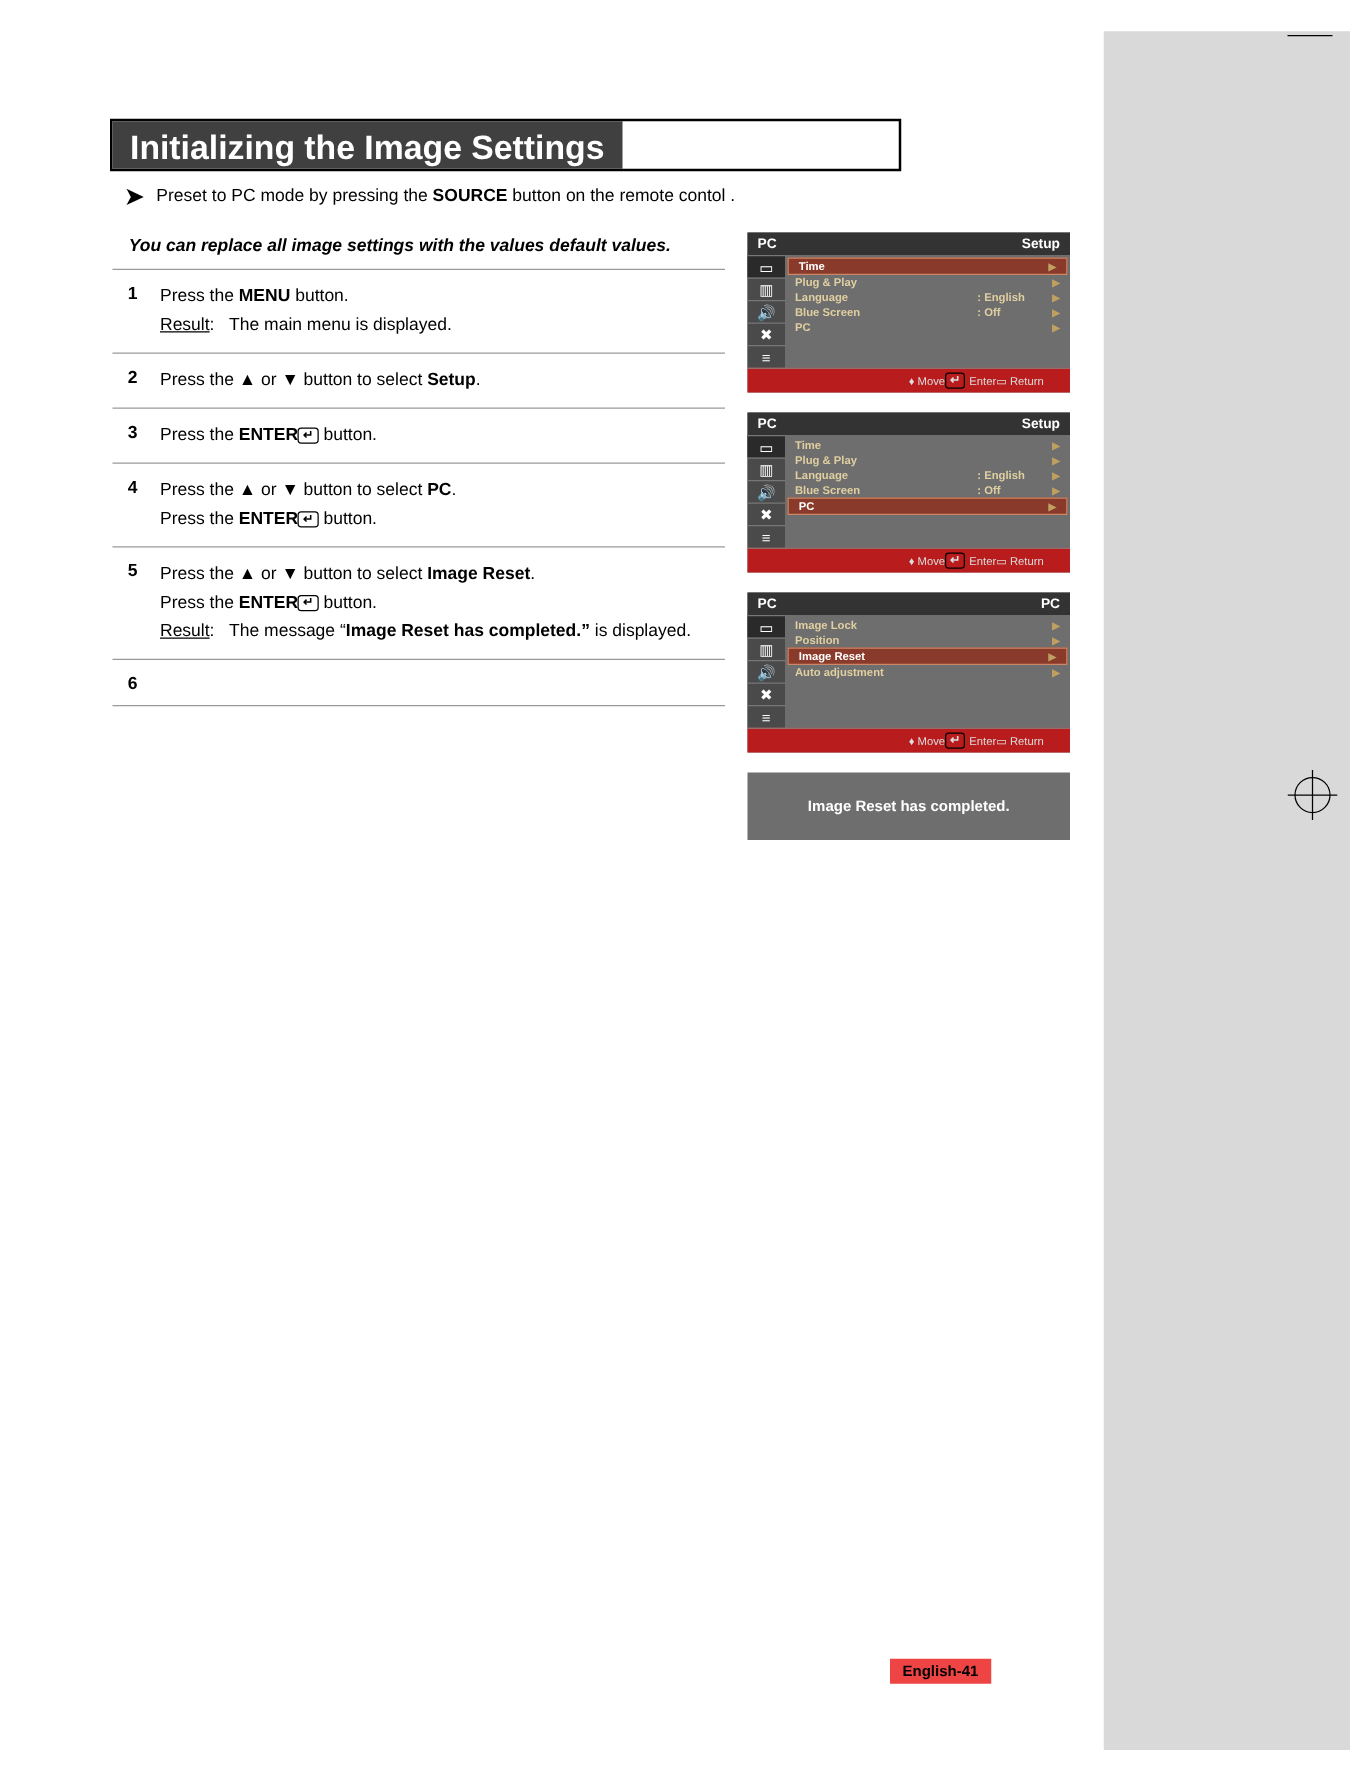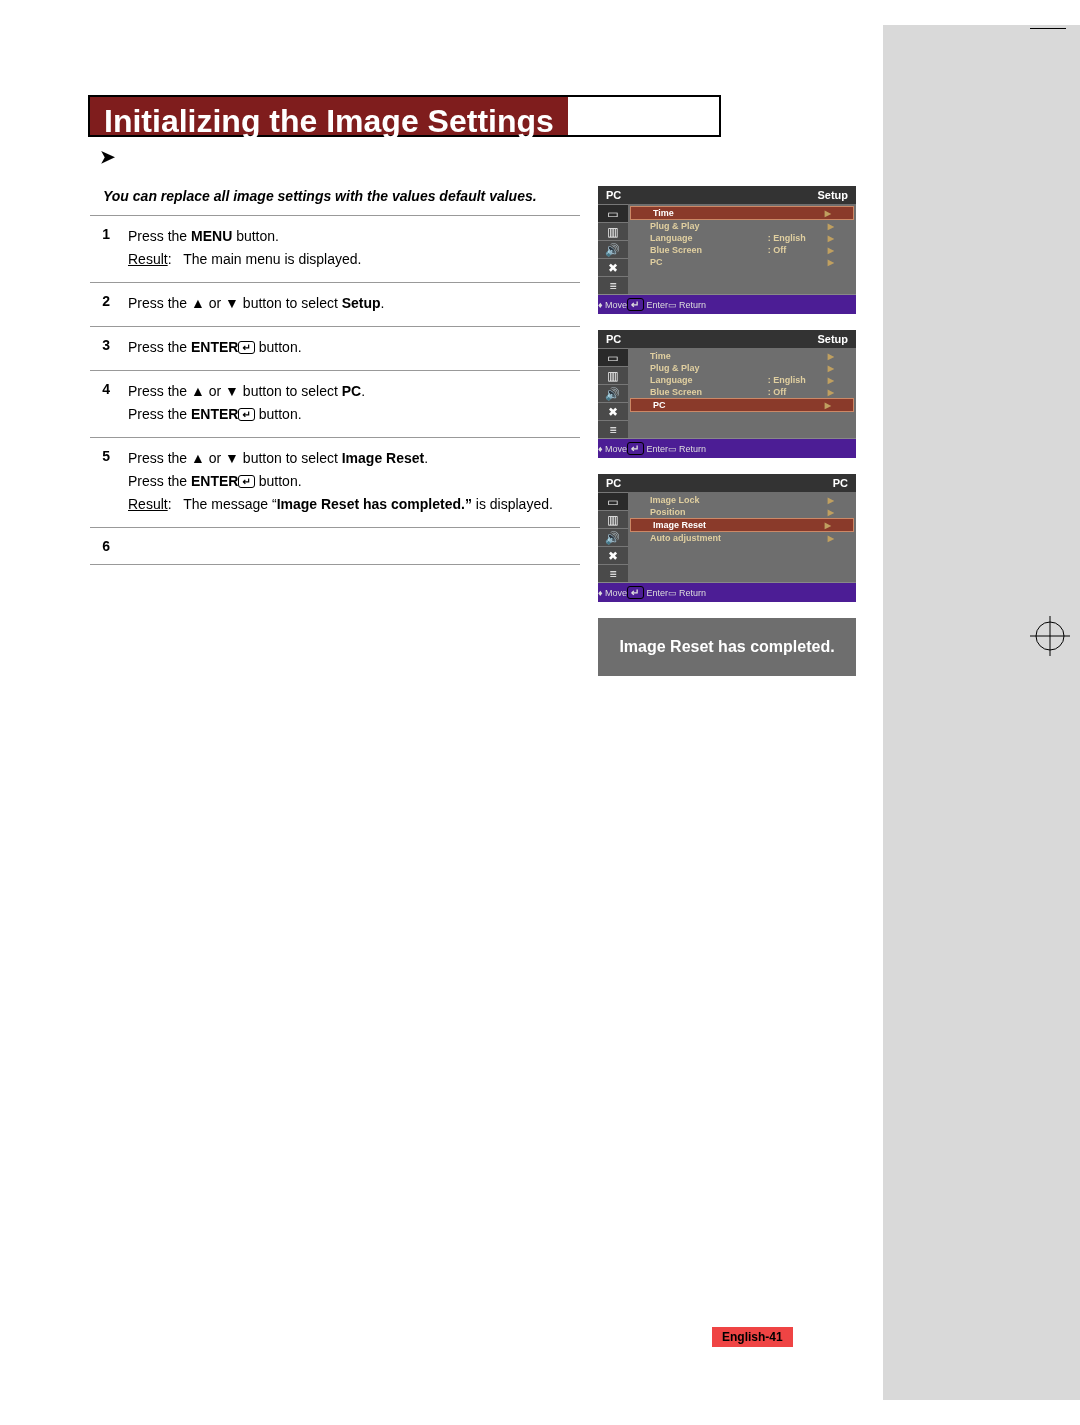--- a/index.html
+++ b/index.html
@@ -28,24 +28,24 @@
     position: absolute;
     top: 95px;
     left: 88px;
     width: 633px;
     height: 42px;
     border: 2px solid #000;
     background: #fff;
     z-index: 2;
   }
   .title-black {
-    background: #7f1d1d;
+    background: #404040;
     color: #fff;
     font-weight: bold;
-    font-size: 32px;
+    font-size: 27px;
     padding: 6px 14px;
     display: inline-block;
     height: 100%;
   }
   .note-row {
     position: absolute;
     top: 148px;
     left: 100px;
     width: 590px;
     font-size: 14px;
@@ -142,44 +142,44 @@
   }
   .oi.sel { background: #2a2a2a; }
   .osd-list {
     flex: 1;
     background: #6e6e6e;
     padding: 2px 0;
   }
   .orow {
     display: flex;
     align-items: center;
-    padding: 1px 22px;
+    padding: 1px 8px;
     font-size: 9px;
     font-weight: bold;
     color: #e0cfa0;
   }
   .orow.red { background: #8a3a2a; color: #fff; border: 1px solid #c86; margin: 0 2px; }
   .orow .lbl { flex: 1; }
   .orow .val { width: 60px; color: #e0cfa0; }
   .orow .ar { color: #c0a060; font-size: 8px; }
   .osd-foot {
     display: flex;
-    justify-content: flex-start;
-    background: #4c1d95;
+    justify-content: flex-end;
+    background: #b91c1c;
     border-top: 1px solid #888;
-    padding: 3px 0;
+    padding: 3px 21px;
     font-size: 9px;
     color: #ddd;
   }
   .osd-foot span { display: flex; align-items: center; gap: 3px; }
   .msg-box {
     background: #6e6e6e;
     color: #fff;
     font-weight: bold;
-    font-size: 16px;
+    font-size: 12px;
     padding: 20px 0;
     text-align: center;
     width: 258px;
   }
 
   .page-num {
     position: absolute;
     bottom: 78px;
     left: 712px;
     background: #ef4444;
@@ -210,20 +210,23 @@
 <div class="page">
   <div class="gray-col"></div>
   <div class="crop-tr"></div>
 
   <div class="title-bar">
     <div class="title-black">Initializing the Image Settings</div>
   </div>
 
   <div class="note-row">
     <span class="arrow-icon">➤</span>
+    <span>
+      <span>Preset to PC mode by pressing the </span><b>SOURCE</b><span> button on the remote contol .</span>
+    </span>
   </div>
 
   <div class="intro">You can replace all image settings with the values default values.</div>
 
   <div class="steps">
       <div class="step">
         <div class="step-num">1</div>
         <div class="step-body">
           <p>Press the <b>MENU</b> button.</p>
           <p><span class="result">Result</span>: &nbsp;&nbsp;The main menu is displayed.</p>

